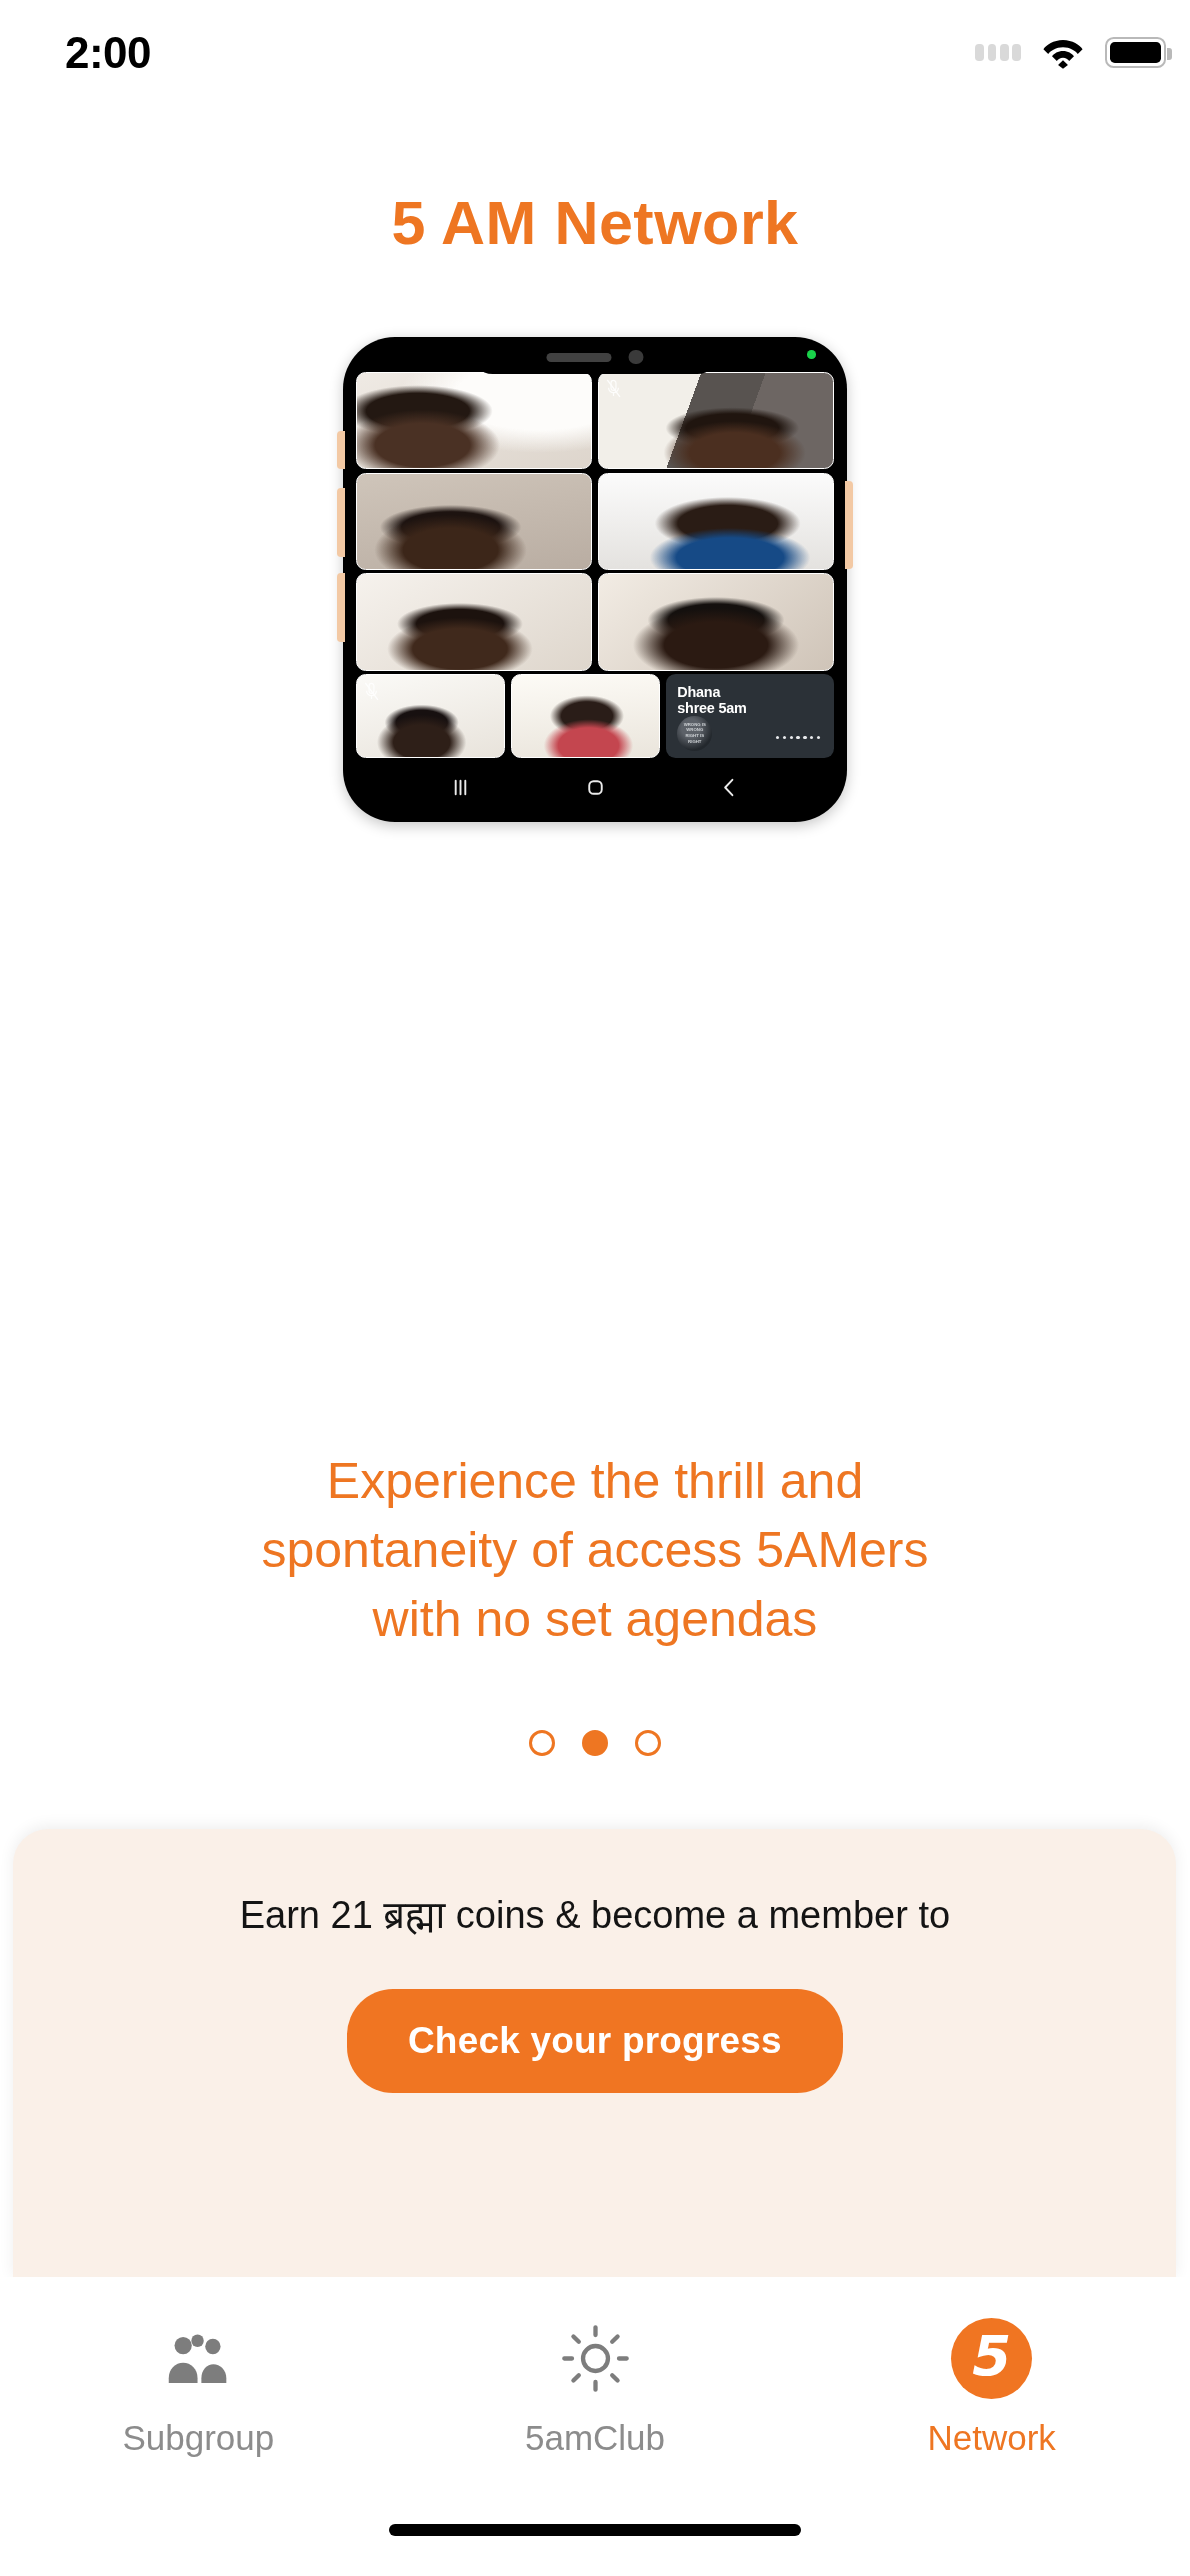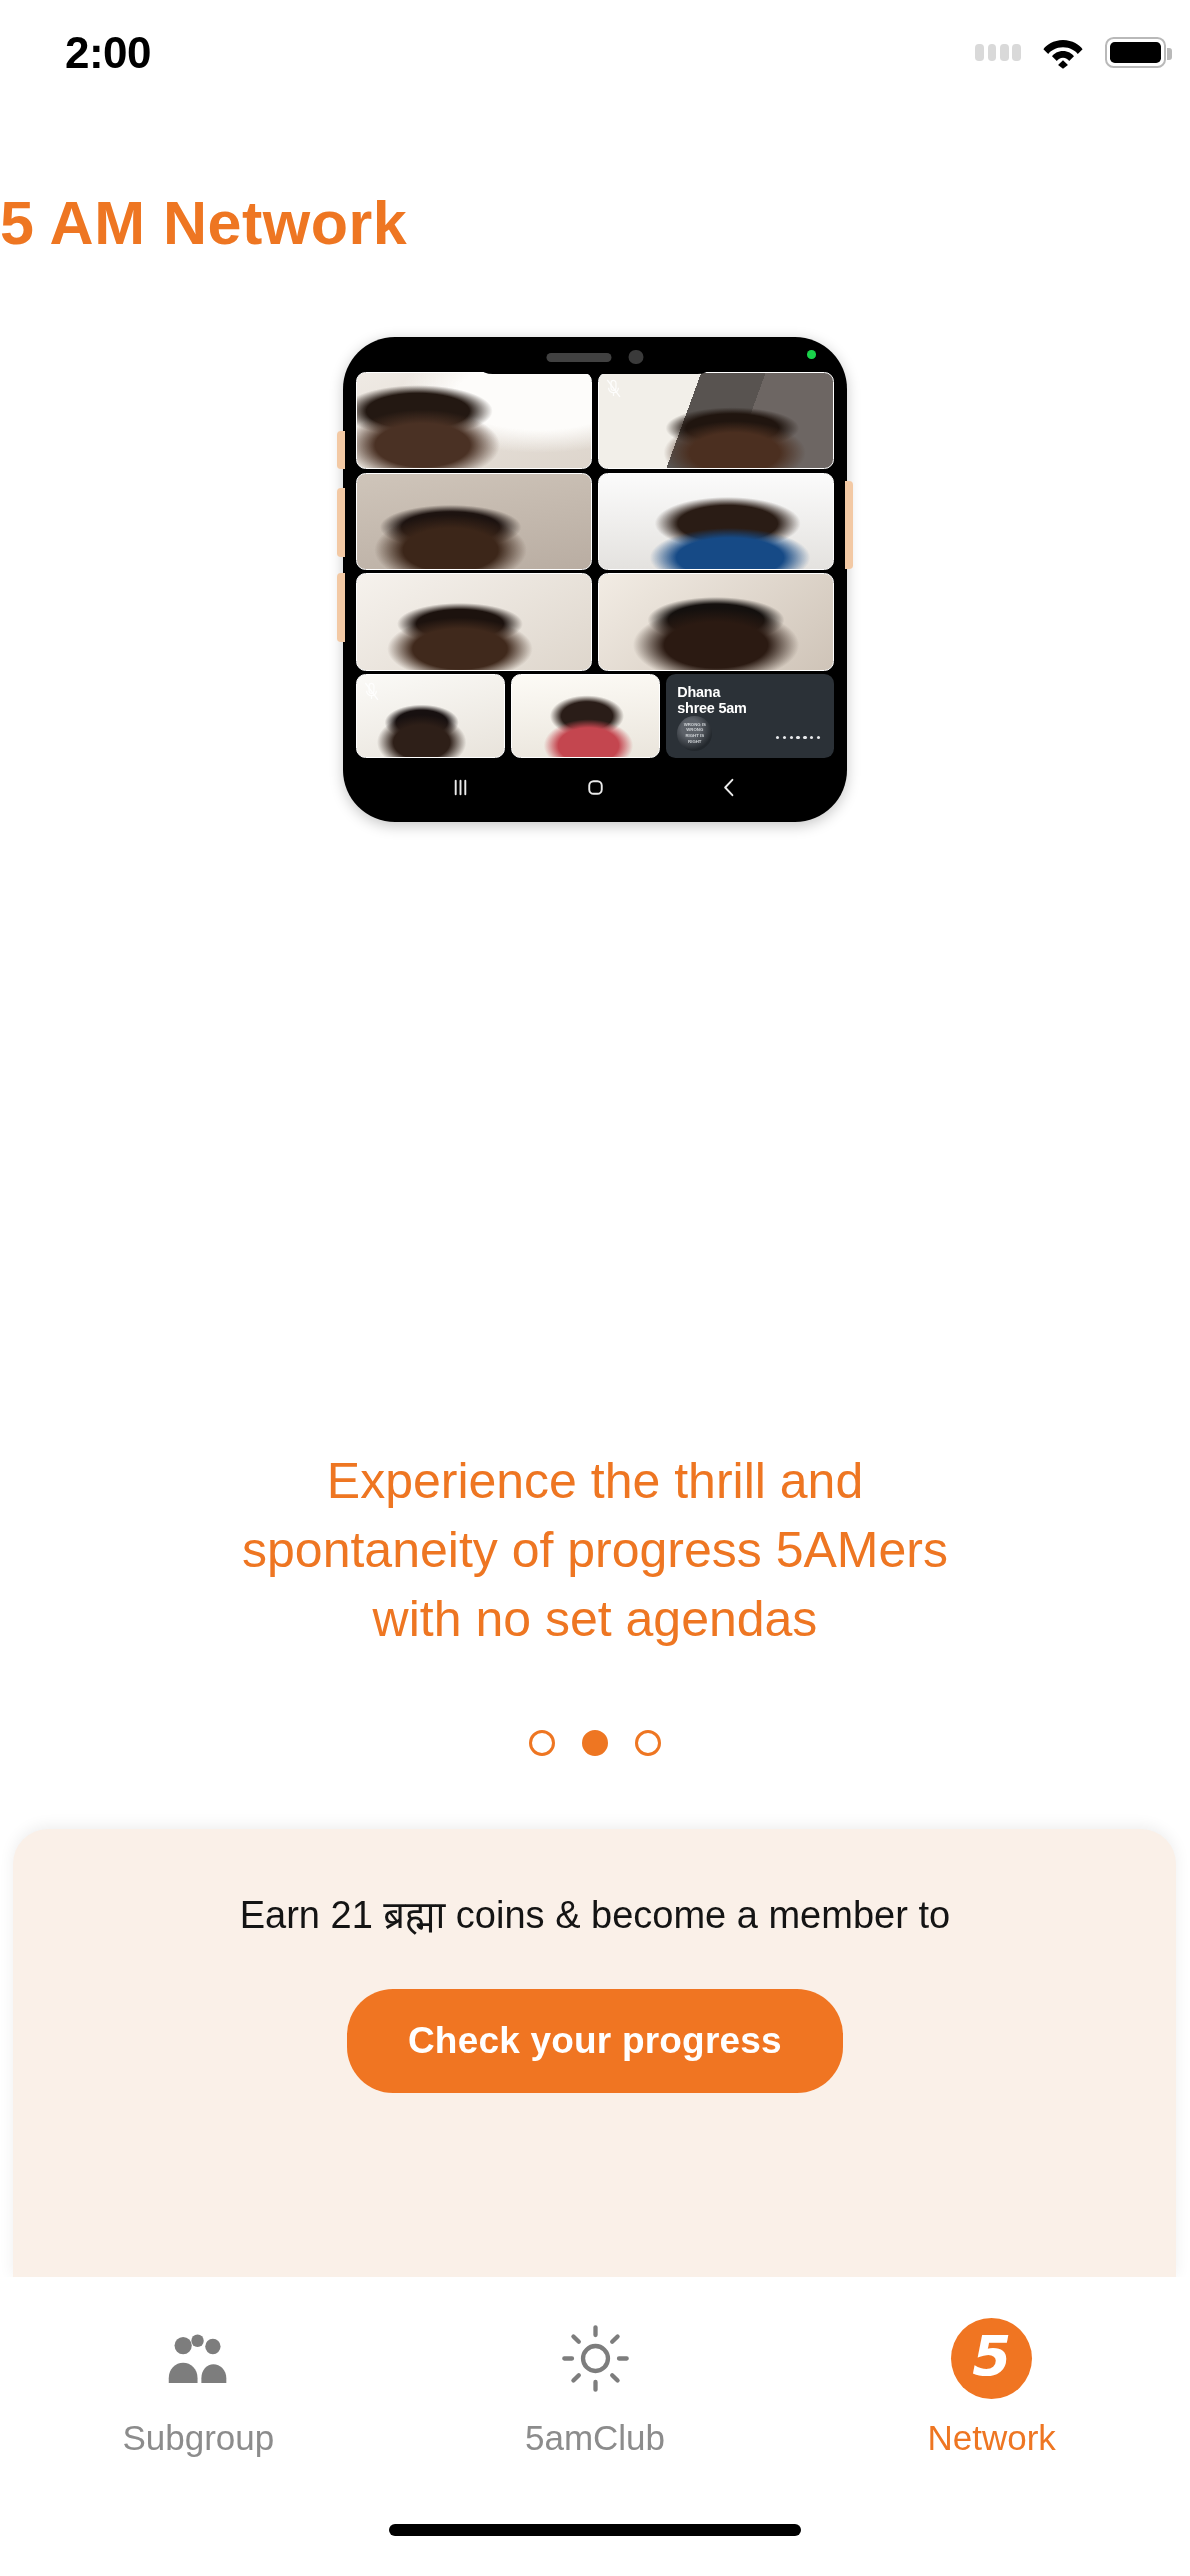--- a/index.html
+++ b/index.html
@@ -27,21 +27,21 @@
     position:relative; display:flex; align-items:center; padding:2.9px;
   }
   .batt::after{
     content:""; position:absolute; right:-7.7px; top:8.6px; width:4.8px; height:12.5px;
     background:#b9b9b9; border-radius:0 2.9px 2.9px 0;
   }
   .batt i{ display:block; width:100%; height:100%; background:#000; border-radius:4.8px; }
 
   
   .page-title{
-    position:absolute; top:188px; left:0; width:1190px; 
+    position:absolute; top:188px; left:0; width:1190px; text-align:center;
     font-size:61px; font-weight:700; color:#ee7622; letter-spacing:0.5px;
   }
 
   
   .phone-wrap{ position:absolute; top:337px; left:0; width:1190px; height:489px; }
   .phone{
     position:absolute; left:343px; top:0; width:504px; height:485px;
   }
   .phone-body{
     position:absolute; inset:0; background:#000; border-radius:52px;
@@ -311,21 +311,21 @@
         <svg class="nb-ico" width="25" height="25" viewBox="0 0 26 26">
           <path d="M16 5 L8.5 13 L16 21" fill="none" stroke="#fff" stroke-width="2" stroke-linecap="round" stroke-linejoin="round"></path>
         </svg>
       </div>
     </div>
   </div>
 </div>
 
 <div class="tagline">
   <div>Experience the thrill and</div>
-  <div>spontaneity of progress 5AMers</div>
+  <div>spontaneity of access 5AMers</div>
   <div>with no set agendas</div>
 </div>
 
 <div class="dots">
   <span class="d"></span>
   <span class="d on"></span>
   <span class="d"></span>
 </div>
 
 <div class="promo">

